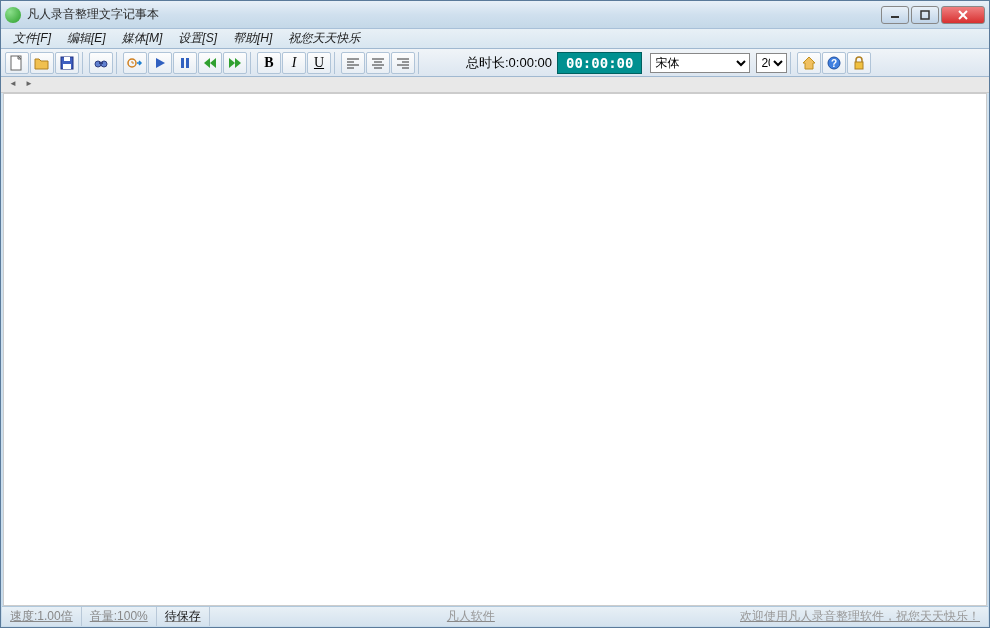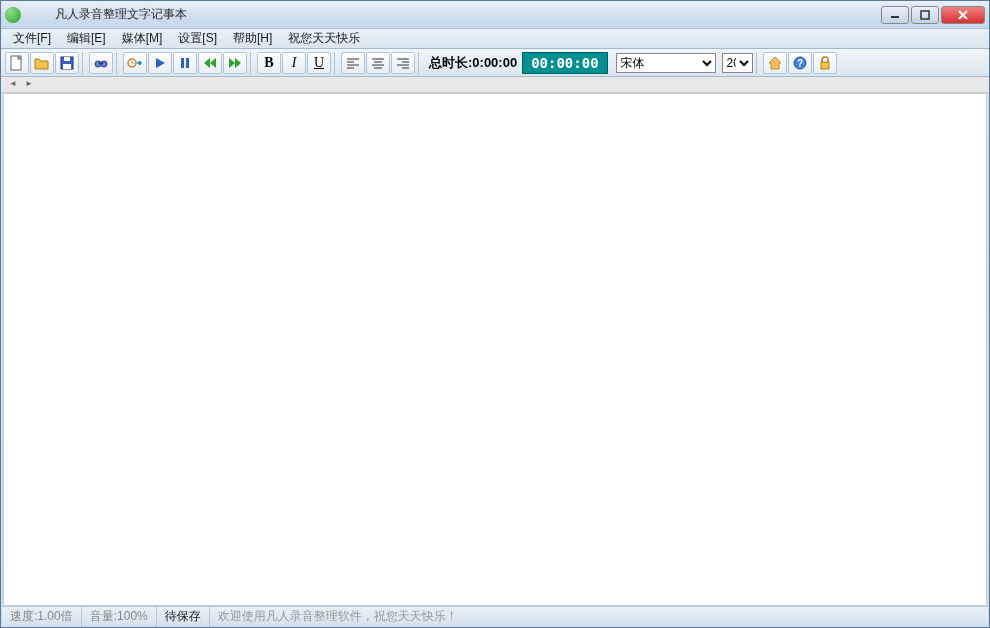--- a/index.html
+++ b/index.html
@@ -1,41 +1,41 @@
 <!DOCTYPE html>
 <html><head>
 <meta charset="utf-8">
 <style>
 * { box-sizing: border-box; margin: 0; padding: 0; }
 body { font-family: "Microsoft YaHei", SimSun, sans-serif; font-size: 12px; background: #b8d0e8; width: 990px; height: 628px; overflow: hidden; }
 .window { width: 990px; height: 628px; background: linear-gradient(to bottom, #d4e4f0 0%, #c8dcec 100%); border: 1px solid #5a7a9a; position: relative; }
-.titlebar { height: 28px; background: linear-gradient(to bottom, #e8f0f8 0%, #d0e0ee 50%, #c4d8e8 100%); display: flex; align-items: center; padding: 0 4px; border-bottom: 1px solid #a8c0d8; gap: 28px; }
+.titlebar { height: 28px; background: linear-gradient(to bottom, #e8f0f8 0%, #d0e0ee 50%, #c4d8e8 100%); display: flex; align-items: center; padding: 0 4px; border-bottom: 1px solid #a8c0d8; }
 .titlebar .app-icon { width: 16px; height: 16px; background: radial-gradient(circle at 30% 30%, #8de08d, #2a9e2a); border-radius: 50%; margin-right: 6px; }
 .titlebar .title { flex: 1; font-size: 12px; color: #2a2a2a; }
 .win-controls { display: flex; gap: 2px; }
 .win-btn { width: 28px; height: 18px; border: 1px solid #888; border-radius: 3px; display: flex; align-items: center; justify-content: center; font-size: 10px; cursor: pointer; }
 .win-min { background: linear-gradient(to bottom, #e8f0f8, #c0d4e8); }
 .win-max { background: linear-gradient(to bottom, #e8f0f8, #c0d4e8); }
 .win-close { background: linear-gradient(to bottom, #f08080, #d83030); color: #fff; width: 44px; }
-.menubar { height: 20px; background: linear-gradient(to bottom, #e8f0f6, #d8e6f0); display: flex; align-items: center; padding: 0 4px; border-bottom: 1px solid #a0b8d0; font-size: 12px; }
+.menubar { height: 20px; background: linear-gradient(to bottom, #e8f0f6, #d8e6f0); display: flex; align-items: center; padding: 0 4px; border-bottom: 1px solid #a0b8d0; font-size: 12px; font-style: italic; }
 .menu-item { padding: 2px 8px; cursor: pointer; color: #1a1a1a; }
 .toolbar { height: 28px; background: linear-gradient(to bottom, #f0f4f8, #dce6f0); display: flex; align-items: center; padding: 2px 4px; border-bottom: 1px solid #a0b8d0; gap: 1px; }
 .tb-btn { width: 24px; height: 22px; border: 1px solid #b0c4d8; background: linear-gradient(to bottom, #fdfdfd, #e8eef4); display: flex; align-items: center; justify-content: center; cursor: pointer; border-radius: 2px; }
 .tb-sep { width: 4px; height: 22px; border-left: 1px solid #b0c4d8; margin: 0 2px; }
-.tb-label { font-weight: bold; font-size: 13px; padding: 0 4px; }
+.tb-label { font-weight: normal; font-size: 13px; padding: 0 4px; margin-left: 37px; }
 .tb-time-display { background: #009090; color: #fff; font-family: monospace; font-size: 14px; font-weight: bold; padding: 2px 8px; border: 1px solid #006060; min-width: 80px; text-align: left; }
 .tb-select { height: 20px; border: 1px solid #888; font-size: 12px; background: #fff; }
 .tb-select.font { width: 100px; }
 .tb-select.size { width: 31px; }
 .ruler { height: 16px; background: #e8e8e8; border-bottom: 1px solid #ccc; position: relative; }
 .ruler-indicator { position: absolute; left: 8px; top: 2px; width: 24px; height: 8px; }
 .ruler-indicator::before { content: "◄"; font-size: 8px; color: #666; position: absolute; left: 0; }
 .ruler-indicator::after { content: "►"; font-size: 8px; color: #666; position: absolute; right: 0; }
 .editor-area { background: #fff; height: 513px; border: 1px solid #ccc; margin: 0 2px; }
-.statusbar { height: 20px; background: linear-gradient(to bottom, #e8f0f6, #d4e2ee); display: flex; align-items: center; border-top: 1px solid #b0c8dc; font-size: 12px; color: #888; position: absolute; bottom: 1px; left: 1px; right: 1px; }
+.statusbar { height: 20px; background: linear-gradient(to bottom, #e8f0f6, #d4e2ee); display: flex; align-items: center; border-top: 1px solid #b0c8dc; font-size: 12px; color: #888; position: absolute; bottom: 1px; left: 1px; right: 1px; text-decoration: underline; }
 .status-cell { padding: 0 8px; border-right: 1px solid #b8c8d8; height: 100%; display: flex; align-items: center; }
 .status-cell.bold { color: #1a1a1a; font-weight: normal; }
 .status-center { flex: 1; text-align: center; color: #999; }
 .status-right { color: #999; padding: 6px 8px; }
 svg { display: block; }
 </style>
 </head>
 <body>
 
 <div class="window">
@@ -192,15 +192,16 @@
   <div class="ruler">
     <div class="ruler-indicator"></div>
   </div>
 
   <div class="editor-area"></div>
 
   <div class="statusbar">
     <div class="status-cell">速度:1.00倍</div>
     <div class="status-cell">音量:100%</div>
     <div class="status-cell bold">待保存</div>
+    <div class="status-center">凡人软件</div>
     <div class="status-right">欢迎使用凡人录音整理软件，祝您天天快乐！</div>
   </div>
 </div>
 
 </body></html>

